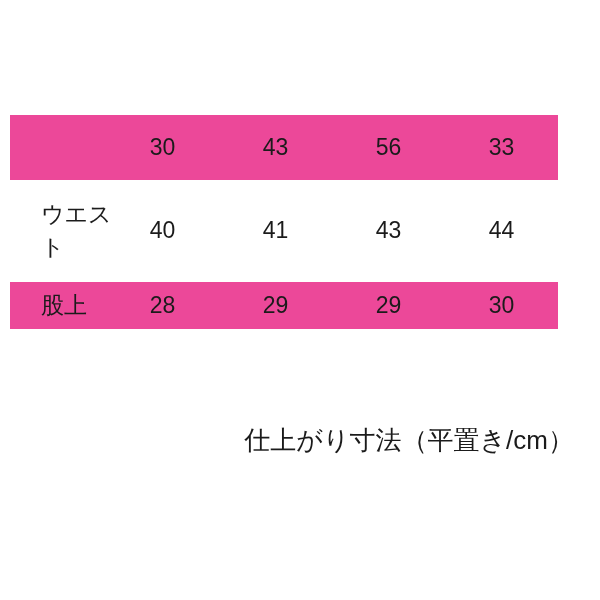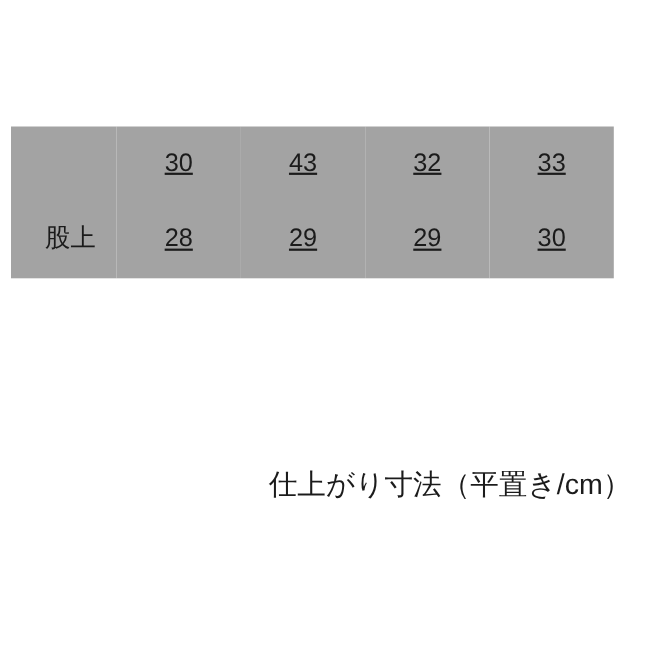--- a/index.html
+++ b/index.html
@@ -37,24 +37,24 @@
     overflow: visible;
   }
   .label-text {
     display: inline-block;
     width: 73px;
     word-break: break-all;
     line-height: 1.42;
     vertical-align: middle;
     text-align: left;
   }
-  tr.striped { background: #a3a3a3; text-decoration: underline; }
+  tr.striped { background: #ec4899; }
   tr.header-row { height: 65px; }
   tr.waist-row  { height: 102px; }
-  tr.rise-row   { height: 73px; }
+  tr.rise-row   { height: 47px; }
   tr.inseam-row { height: 65px; }
   .table-caption {
     position: absolute;
     top: 423px;
     left: 0;
     width: 600px;
     text-align: right;
     padding-right: 26px;
     font-size: 26px;
     line-height: 34px;
@@ -70,22 +70,31 @@
     <col class="value-col">
     <col class="value-col">
     <col class="value-col">
     <col class="value-col">
   </colgroup>
   <tbody>
     <tr class="header-row striped">
       <th class="label-cell"></th>
       <th>30</th>
       <th>43</th>
-      <th>32</th>
+      <th>56</th>
       <th>33</th>
+    </tr>
+    <tr class="waist-row">
+      <td class="label-cell">
+        <span class="label-text">ウエスト</span>
+      </td>
+      <td>40</td>
+      <td>41</td>
+      <td>43</td>
+      <td>44</td>
     </tr>
     <tr class="rise-row striped">
       <td class="label-cell">
         <span class="label-text">股上</span>
       </td>
       <td>28</td>
       <td>29</td>
       <td>29</td>
       <td>30</td>
     </tr>

